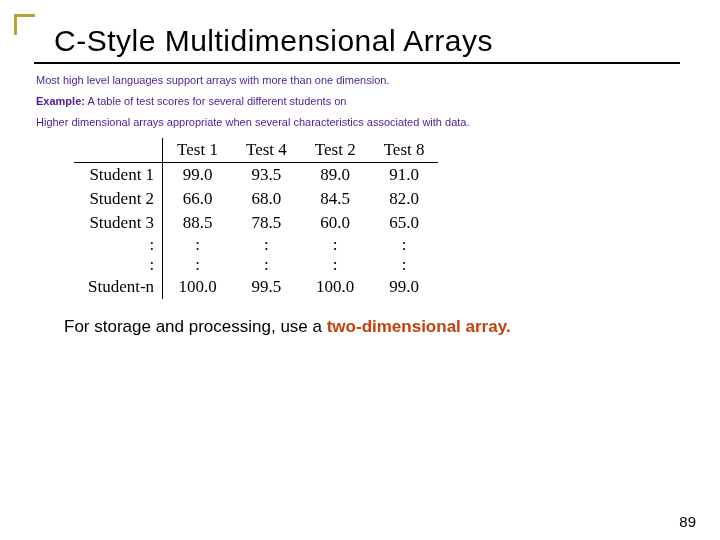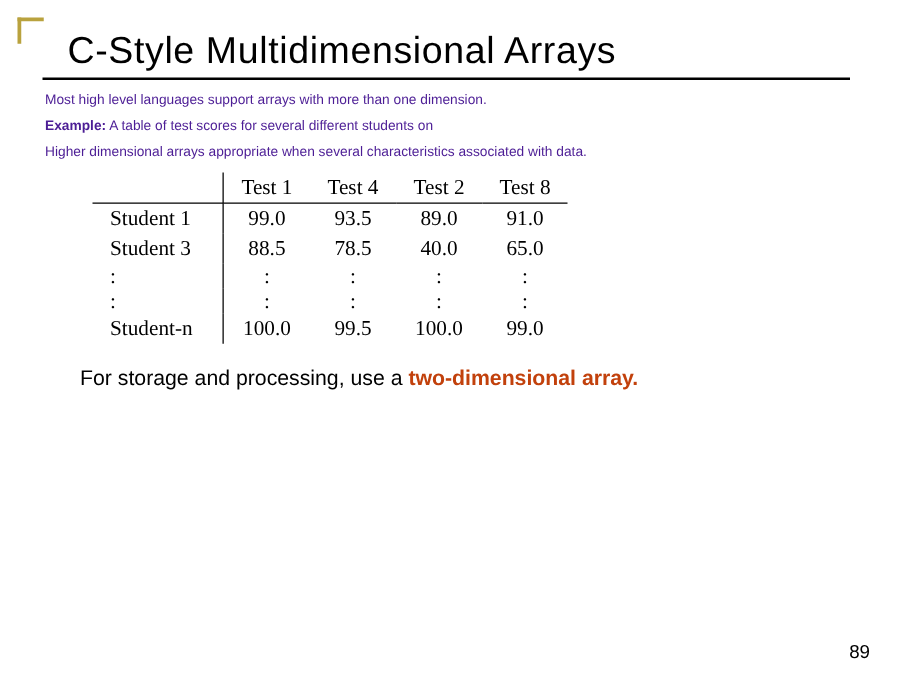--- a/index.html
+++ b/index.html
@@ -49,23 +49,23 @@
     font-family: "Times New Roman", Times, serif;
     font-size: 17px;
   }
   table { border-collapse: collapse; }
   th, td {
     padding: 2px 14px;
     text-align: center;
     font-weight: 400;
   }
   .rowlabel {
-    text-align: left;
+    text-align: right;
     border-right: 1px solid #000;
-    padding-right: 24px;
+    padding-right: 8px;
   }
   thead th { border-bottom: 1px solid #000; }
   thead th.corner { border-right: 1px solid #000; border-bottom: 1px solid #000; }
   .dots td { padding-top: 0; padding-bottom: 0; }
   .bottom-note {
     font-size: 17px;
     margin: 18px 0 0 30px;
   }
   .bottom-note .hl { font-weight: 700; color: #c2410c; }
   .pagenum {
@@ -107,24 +107,31 @@
       </thead>
       <tbody>
         <tr>
           <td class="rowlabel">Student 1</td>
           <td>99.0</td>
           <td>93.5</td>
           <td>89.0</td>
           <td>91.0</td>
         </tr>
         <tr>
+          <td class="rowlabel">Student 2</td>
+          <td>66.0</td>
+          <td>68.0</td>
+          <td>84.5</td>
+          <td>82.0</td>
+        </tr>
+        <tr>
           <td class="rowlabel">Student 3</td>
           <td>88.5</td>
           <td>78.5</td>
-          <td>40.0</td>
+          <td>60.0</td>
           <td>65.0</td>
         </tr>
         <tr class="dots">
           <td class="rowlabel">:</td>
           <td>:</td>
           <td>:</td>
           <td>:</td>
           <td>:</td>
         </tr>
         <tr class="dots">

